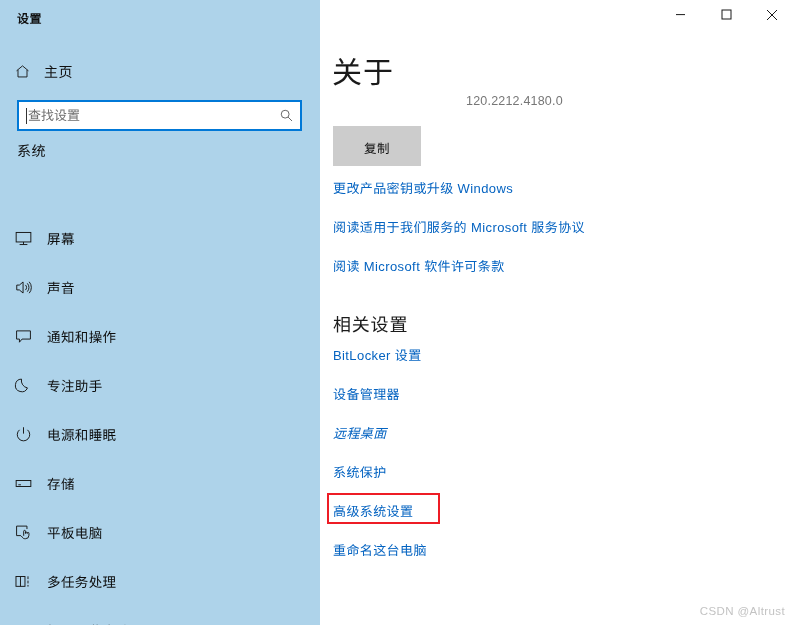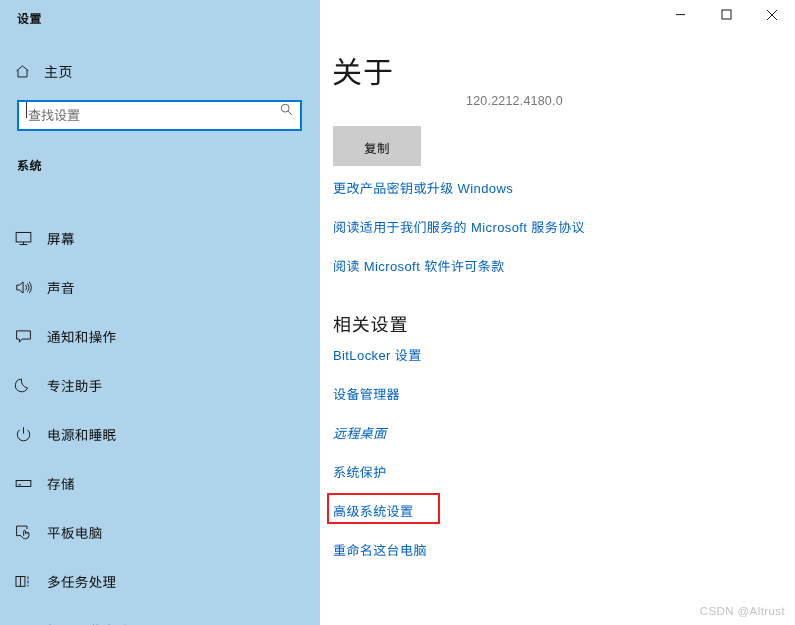--- a/index.html
+++ b/index.html
@@ -69,21 +69,21 @@
   .search-wrap {
     position: absolute;
     left: 17px;
     top: 100px;
     width: 285px;
     height: 31px;
     background: #ffffff;
     border: 2px solid #0078d7;
     box-sizing: border-box;
     display: flex;
-    align-items: flex-start;
+    align-items: center;
   }
   .search-caret {
     width: 1px;
     height: 16px;
     background: #333;
     margin-left: 7px;
     flex: 0 0 1px;
   }
   .search-input {
     flex: 1 1 auto;
@@ -105,23 +105,23 @@
     display: flex;
     align-items: center;
     justify-content: center;
     color: #5a5a5a;
     flex: 0 0 28px;
   }
 
   .section-title {
     position: absolute;
     left: 17px;
-    top: 156px;
-    font-size: 12px;
-    font-weight: 700;
+    top: 140px;
+    font-size: 14px;
+    font-weight: 400;
     color: #101010;
     letter-spacing: 0.5px;
   }
 
   .nav-list {
     position: absolute;
     left: 0;
     top: 199px;
     width: 320px;
   }

